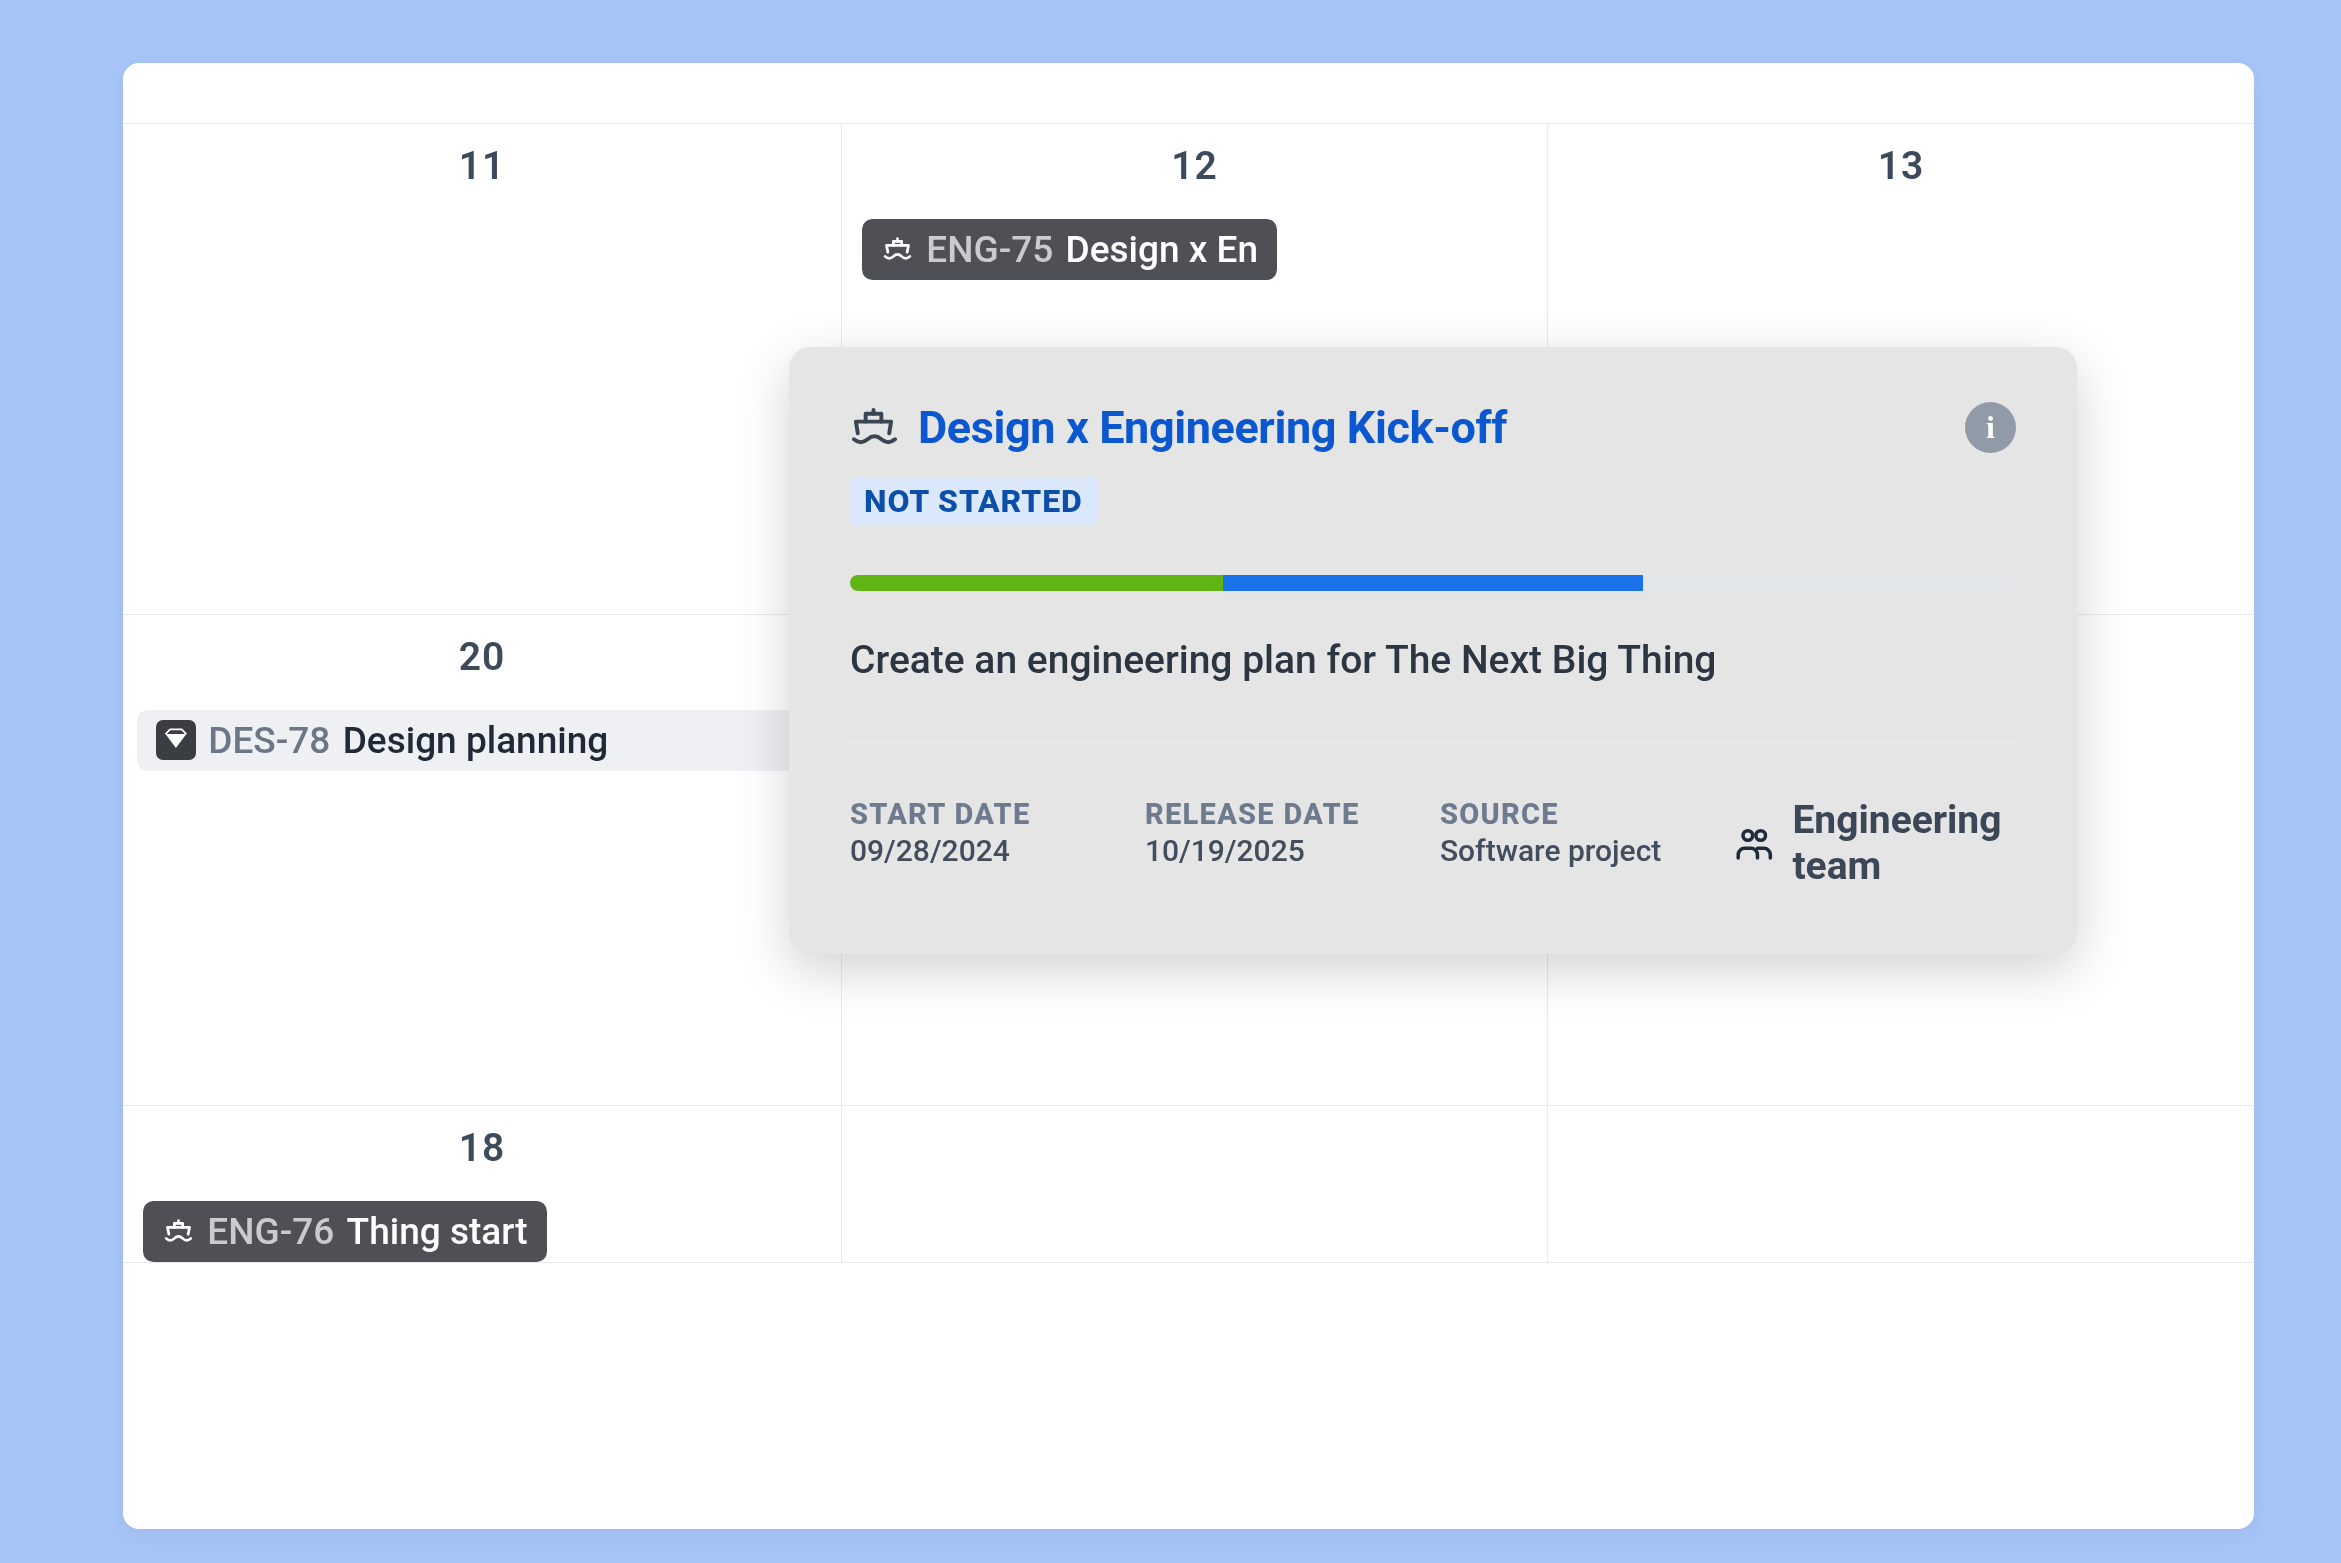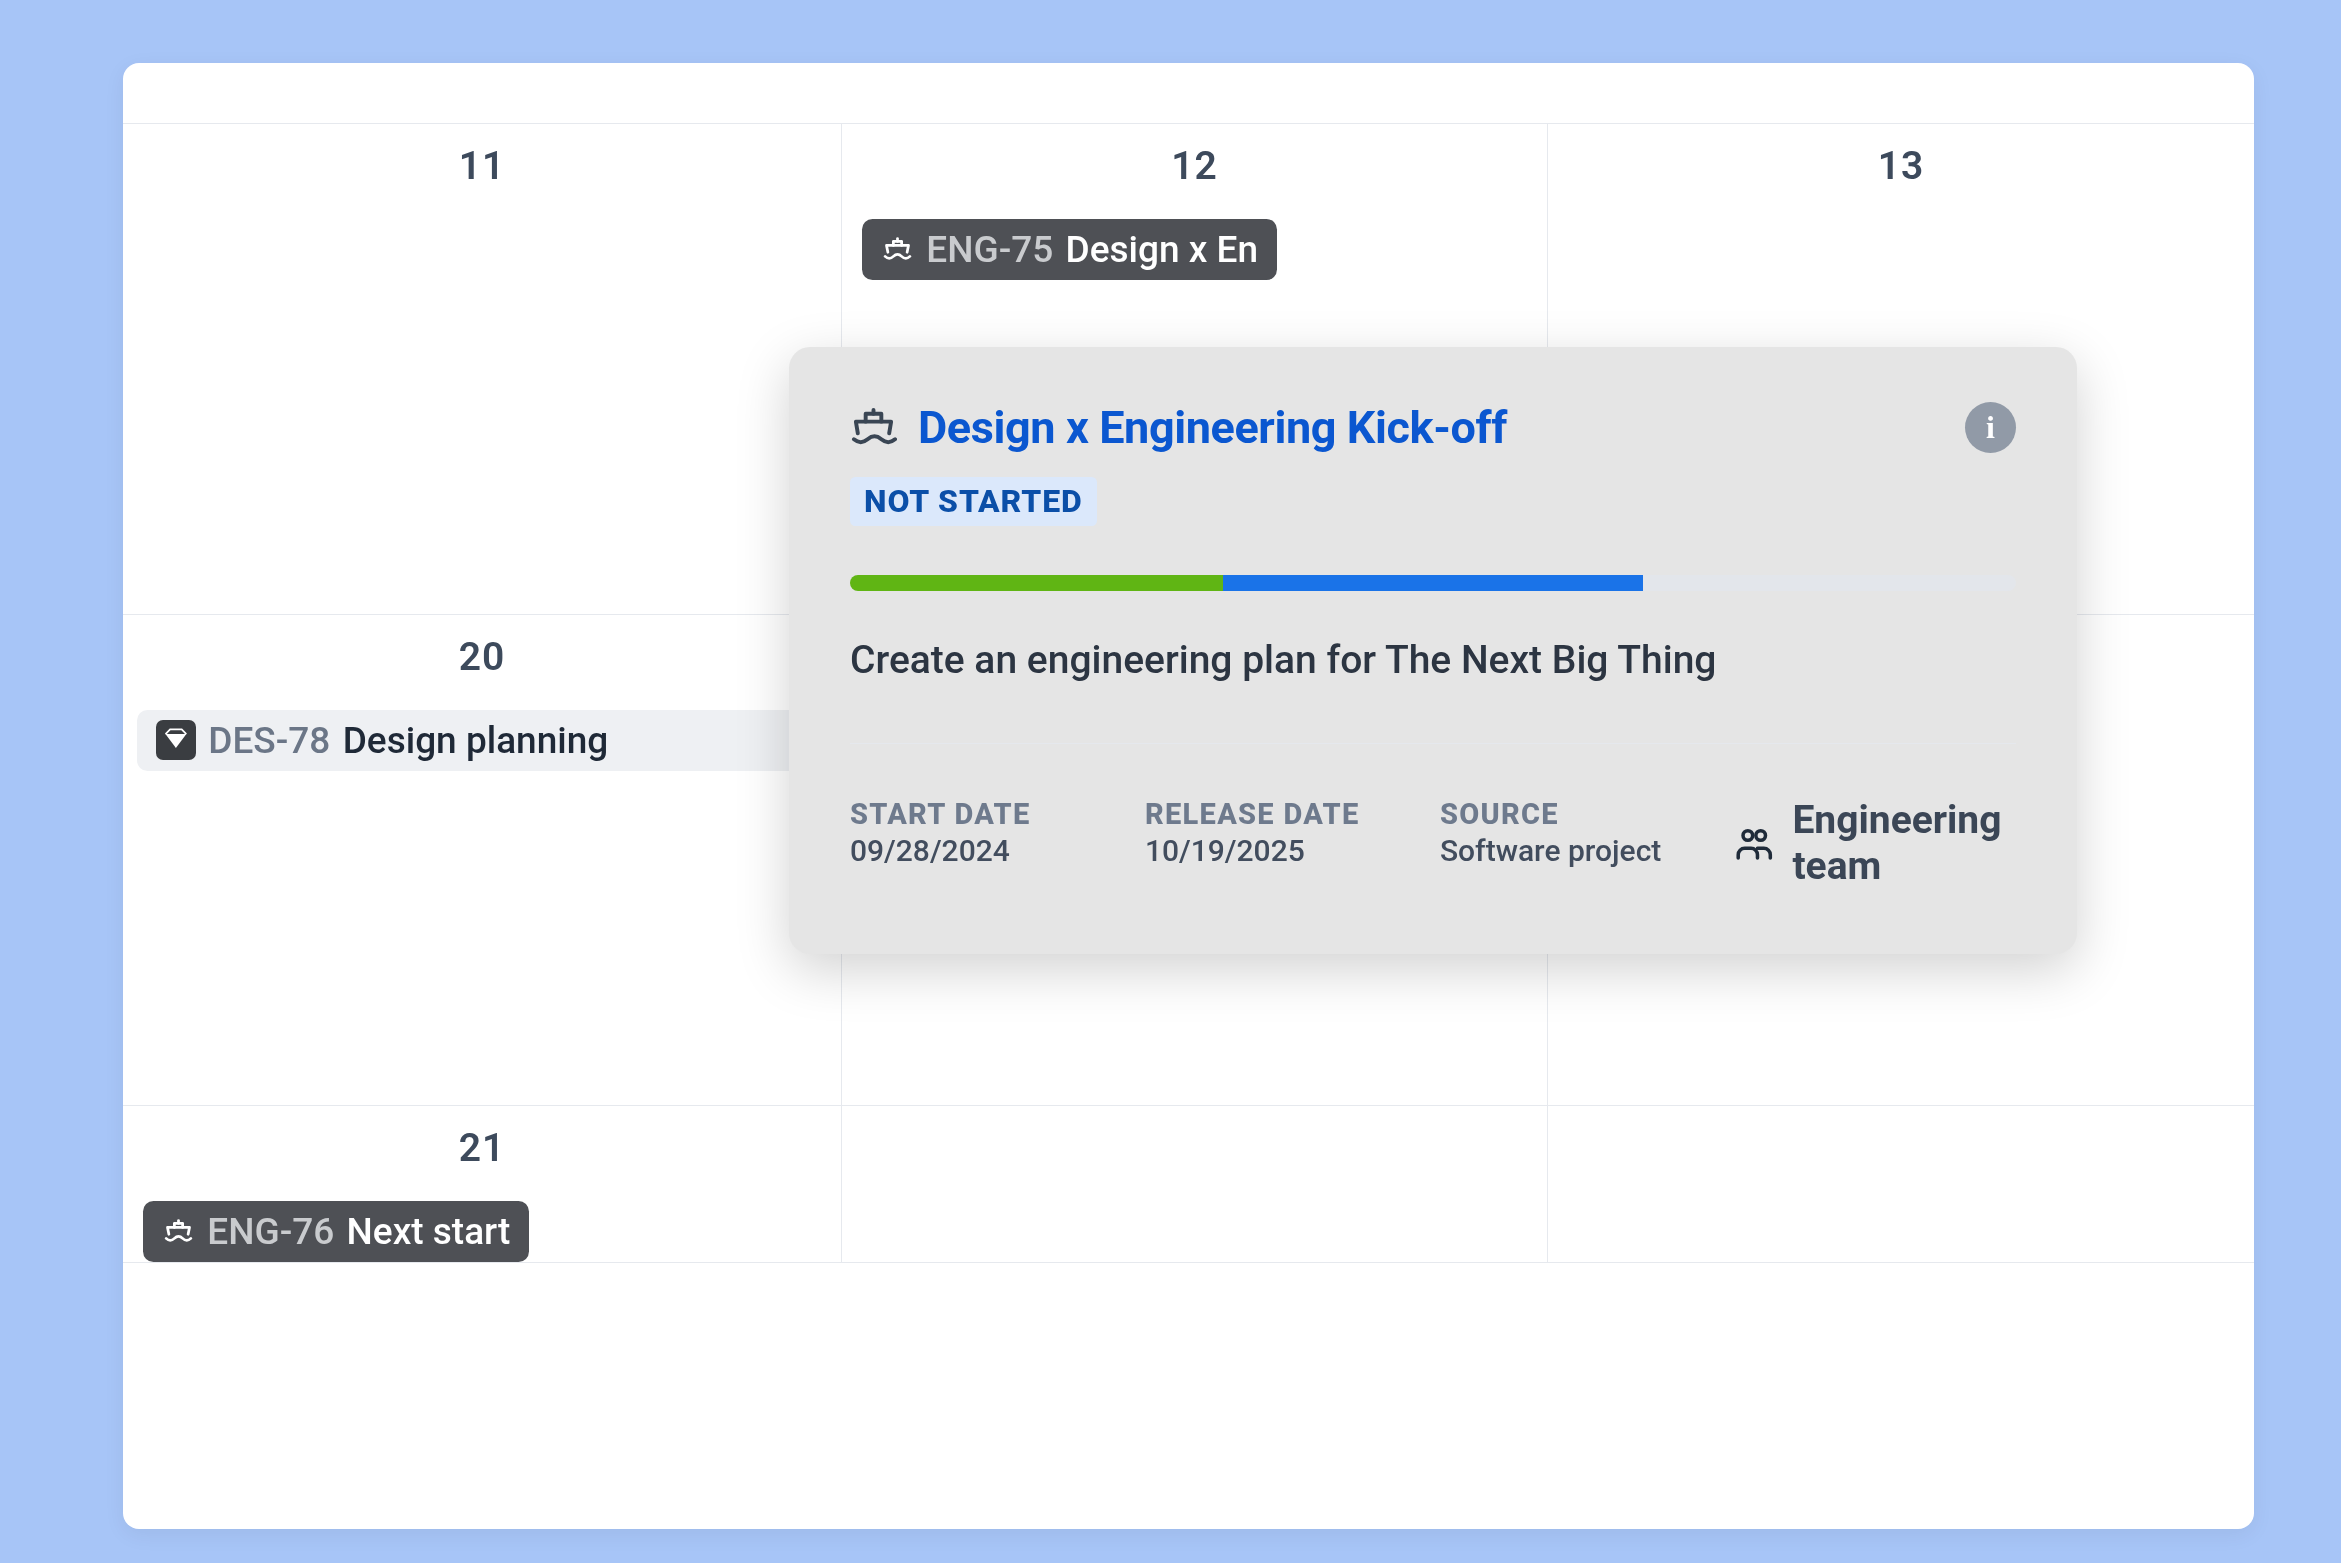--- a/index.html
+++ b/index.html
@@ -243,32 +243,32 @@
           </svg>
         </span>
         <span class="ev-key">DES-78</span>
         <span>Design planning</span>
       </div>
     </div>
     <div class="cell"></div>
     <div class="cell"></div>
 
     <div class="cell">
-      <div class="daynum">21</div>
+      <div class="daynum">18</div>
       <div class="event dark">
         <span class="ev-icon">
           <svg viewBox="0 0 24 24" fill="none" stroke="#ffffff" stroke-width="2" stroke-linecap="round" stroke-linejoin="round">
             <path d="M3 17c1 1 2 1.5 3 1.5s2-.5 3-1.5 2-1.5 3-1.5 2 .5 3 1.5 2 1.5 3 1.5 2-.5 3-1.5"></path>
             <path d="M5 14l-1-5h16l-1 5"></path>
             <path d="M9 9V6h6v3"></path>
             <path d="M12 6V4"></path>
           </svg>
         </span>
         <span class="ev-key">ENG-76</span>
-        <span>Next start</span>
+        <span>Thing start</span>
       </div>
     </div>
     <div class="cell"></div>
     <div class="cell"></div>
 
   </div>
 </div>
 
 <div class="popover">
   <div class="pv-head">

